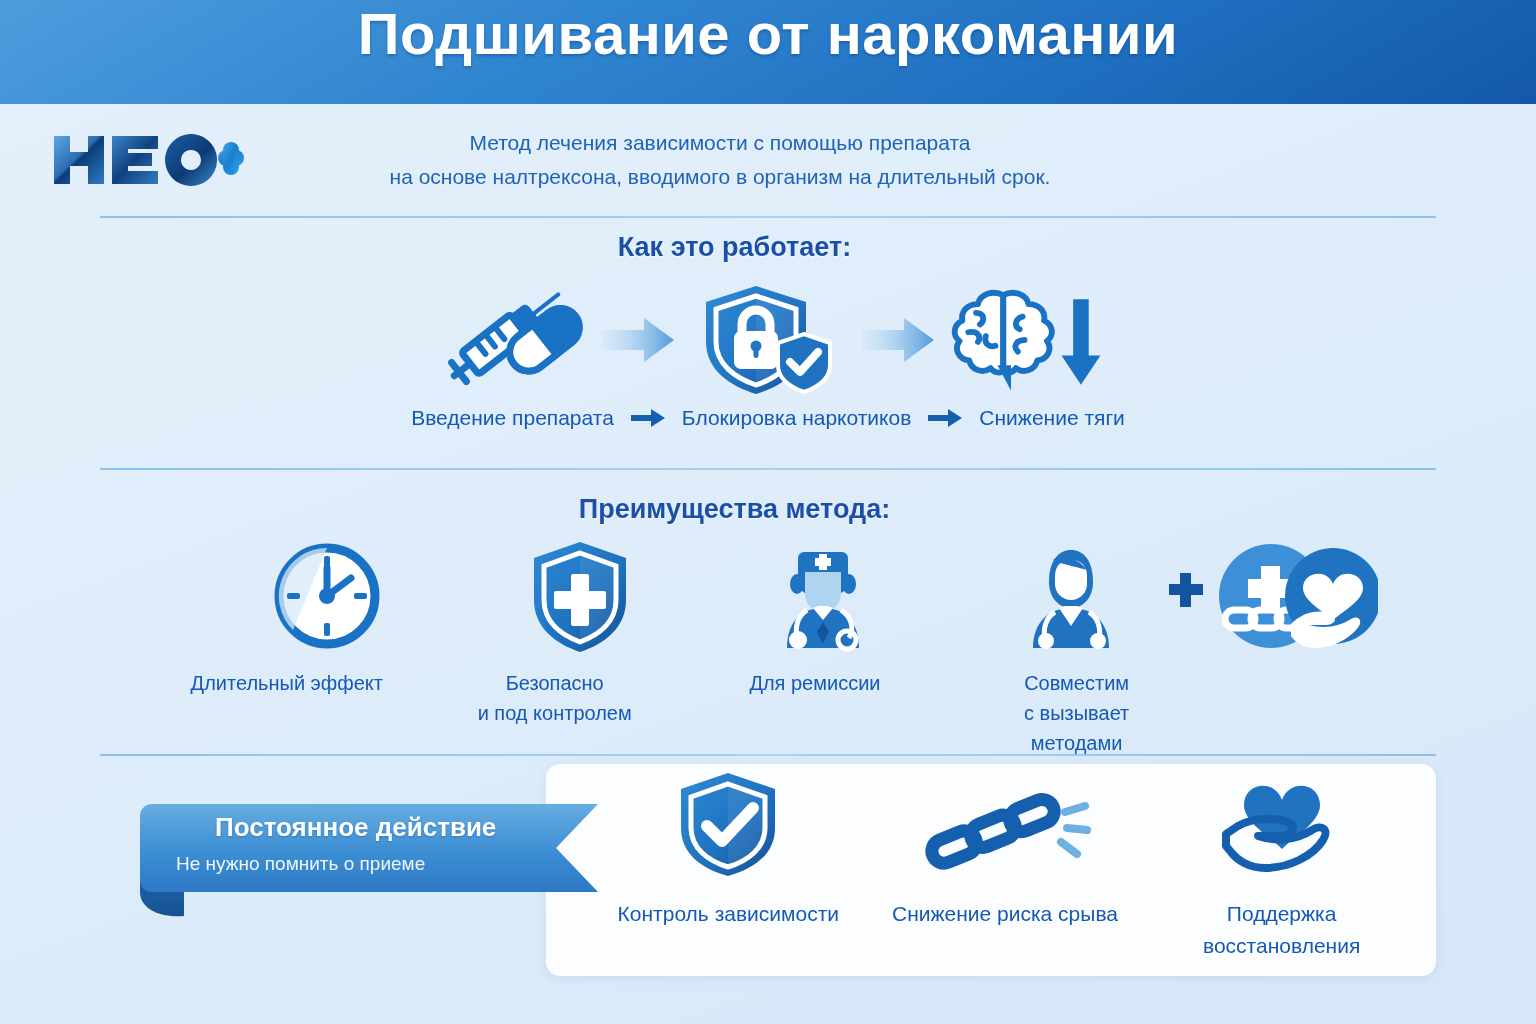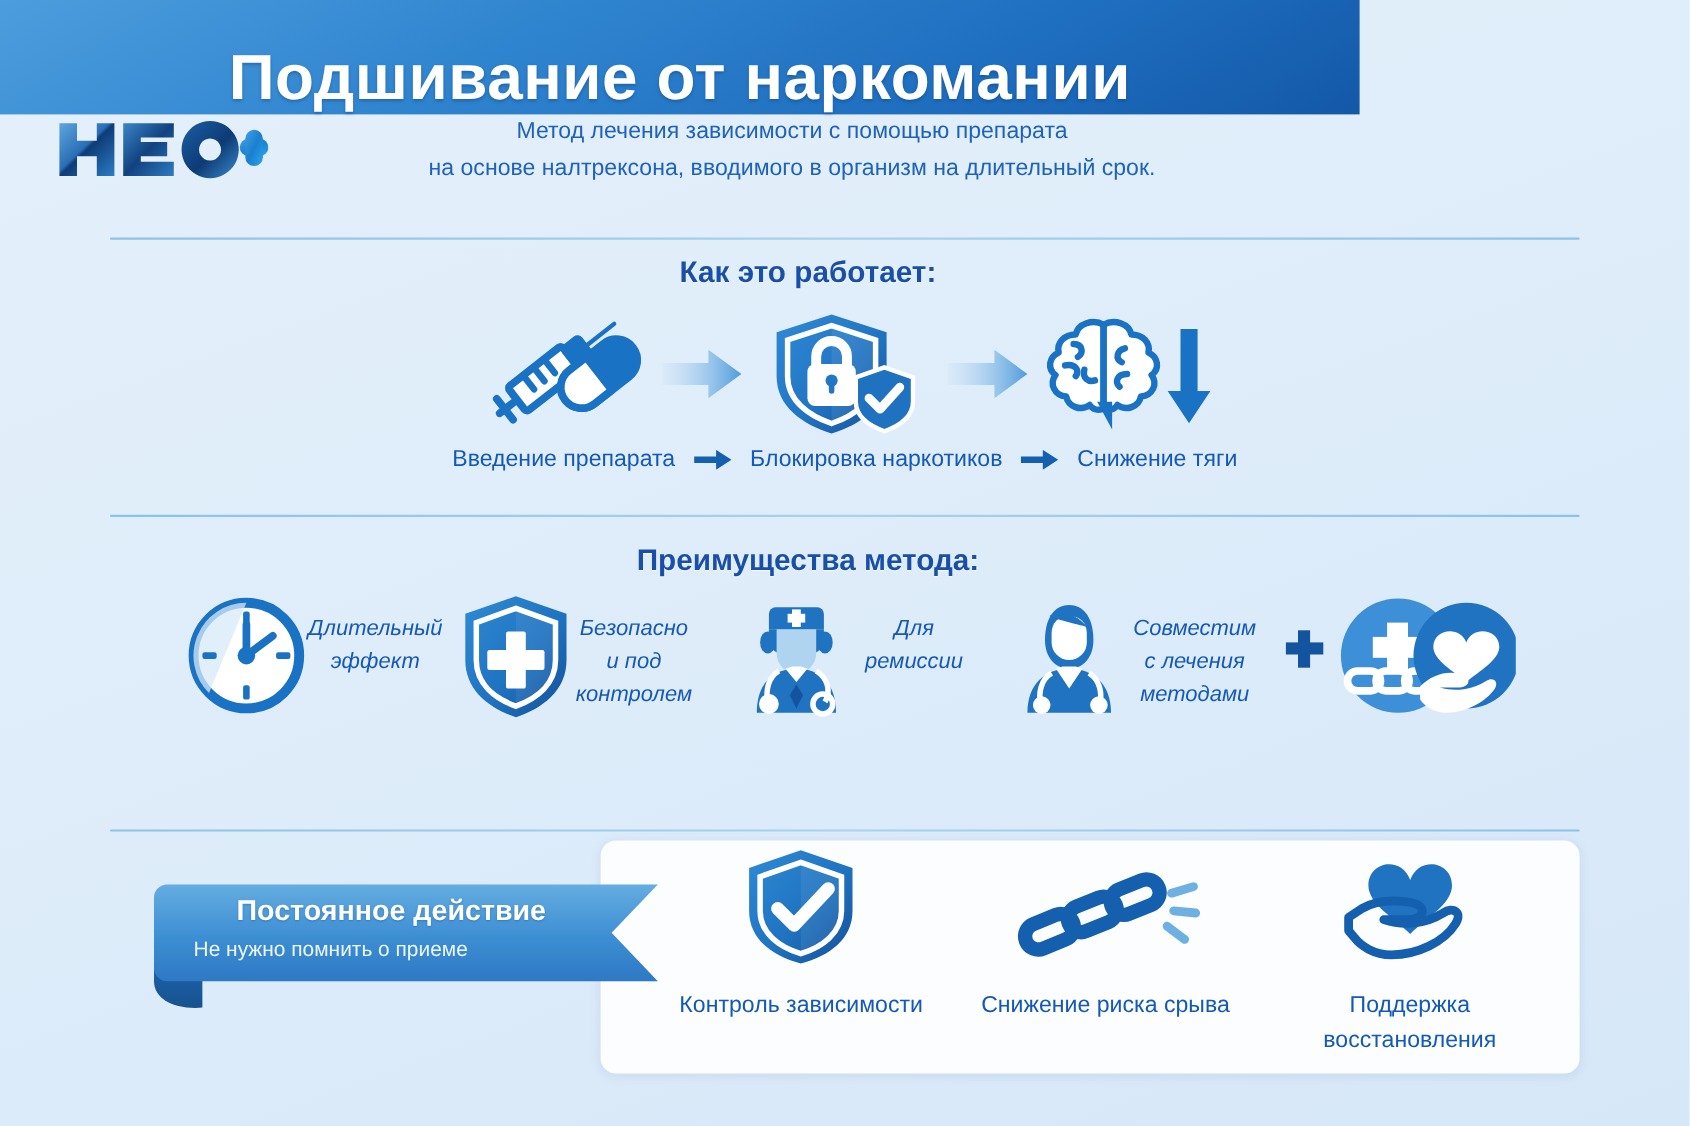--- a/index.html
+++ b/index.html
@@ -5,36 +5,36 @@
   * { box-sizing: border-box; margin: 0; padding: 0; }
   html, body { width: 1536px; height: 1024px; overflow: hidden; }
   body {
     font-family: "Liberation Sans", sans-serif;
     background: linear-gradient(160deg, #e4f0fb 0%, #dfedfa 45%, #d6e7f8 100%);
     position: relative;
   }
 
   
   .header {
-    position: absolute; left: 0; top: 0; width: 1236px; height: 104px;
+    position: absolute; left: 0; top: 0; width: 1536px; height: 104px;
     background: linear-gradient(150deg, #4c9ddd 0%, #2f84cf 38%, #1f6fc0 70%, #1458a8 100%);
-    display: flex; align-items: flex-end; justify-content: center;
+    display: flex; align-items: flex-start; justify-content: center;
   }
   .header-title {
     color: #ffffff;
     font-size: 58px;
     font-weight: bold;
     letter-spacing: 0.5px;
     text-shadow: 0 2px 3px rgba(10,50,100,.35);
     white-space: nowrap;
   }
 
   
   .intro-row {
-    position: absolute; left: 0; top: 88px; width: 1536px; height: 112px;
+    position: absolute; left: 0; top: 112px; width: 1536px; height: 112px;
   }
   .logo {
     position: absolute; left: 48px; top: 14px; width: 200px; height: 66px;
     display: flex; align-items: center;
   }
   .logo svg { display:block; }
   .intro-text {
     position: absolute; left: 290px; top: 14px; width: 860px;
     text-align: center;
     color: #1e63b8;
@@ -74,21 +74,21 @@
   }
   .steps-labels .lbl { white-space: nowrap; }
   .arrow-sm { width: 40px; display:flex; align-items:center; justify-content:center; }
 
   
   #adv-heading { top: 494px; }
   .adv-wrap {
     position: absolute; top: 540px; left: 168px; width: 1210px; height: 215px;
     display: flex; justify-content: space-between; align-items: flex-start;
   }
-  .adv-item { width: 215px; display:flex; flex-direction:row; align-items:flex-start;font-style:italic; }
+  .adv-item { width: 215px; display:flex; flex-direction:column; align-items:flex-end; }
   .adv-icon { height: 112px; display:flex; align-items:center; justify-content:center; }
   .adv-label {
     margin-top: 16px; text-align: center; color: #1459b5;
     font-size: 20px; line-height: 30px; font-weight: 500;
   }
 
   
   .bottom-panel {
     position: absolute; left: 546px; top: 764px; width: 890px; height: 212px;
     background: #fbfdff;
@@ -385,21 +385,21 @@
           <polygon points="46,68 58,86 70,68 64,66 52,66" fill="#ffffff"></polygon>
           <path d="M42,72 c-10,6 -12,18 -10,28" fill="none" stroke="#ffffff" stroke-width="5"></path>
           <circle cx="33" cy="101" r="8" fill="#ffffff"></circle>
           <path d="M76,72 c10,6 12,18 10,28" fill="none" stroke="#ffffff" stroke-width="5"></path>
           <circle cx="85" cy="101" r="8" fill="#ffffff"></circle>
         </g>
       </svg>
     </div>
     <div class="adv-label">
       <div>Совместим</div>
-      <div>с лечения</div>
+      <div>с вызывает</div>
       <div>методами</div>
     </div>
   </div>
 
   <div class="adv-item">
     <div class="adv-icon">
       <svg width="215" height="112" viewBox="0 0 215 112" aria-hidden="true">
         <g>
           <rect x="6" y="44" width="34" height="11" fill="#14549e"></rect>
           <rect x="17" y="33" width="11" height="34" fill="#14549e"></rect>

